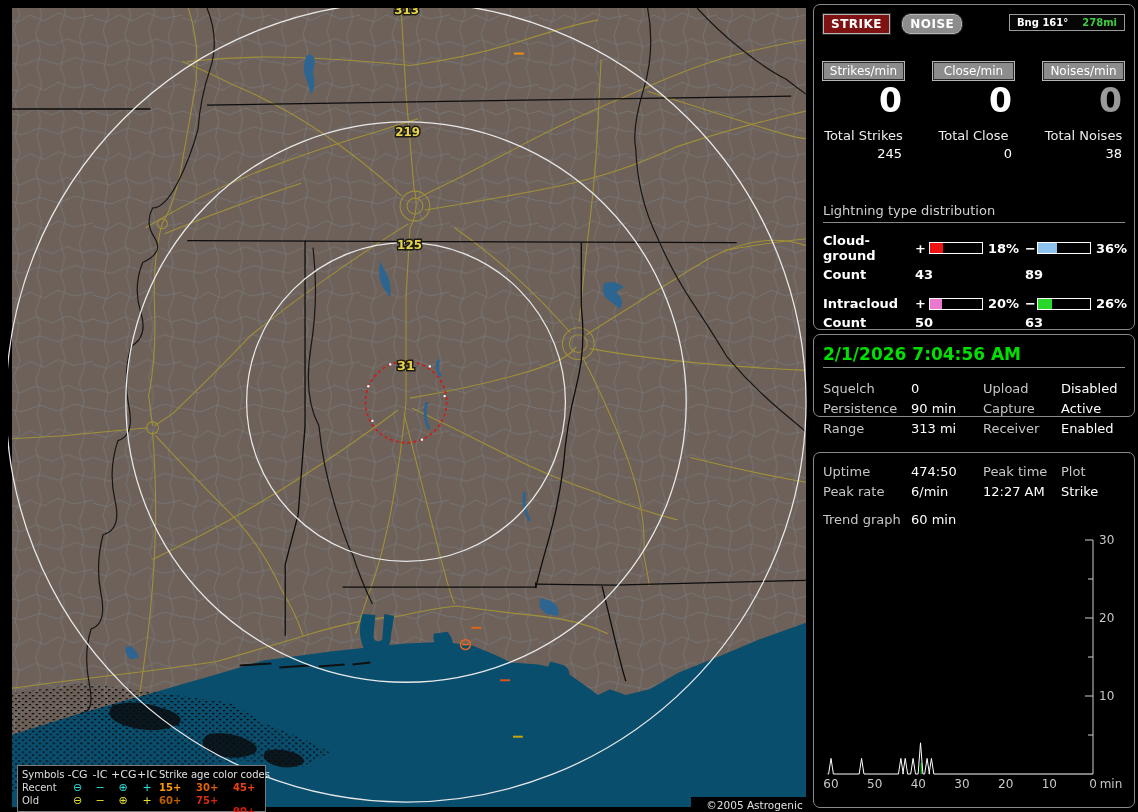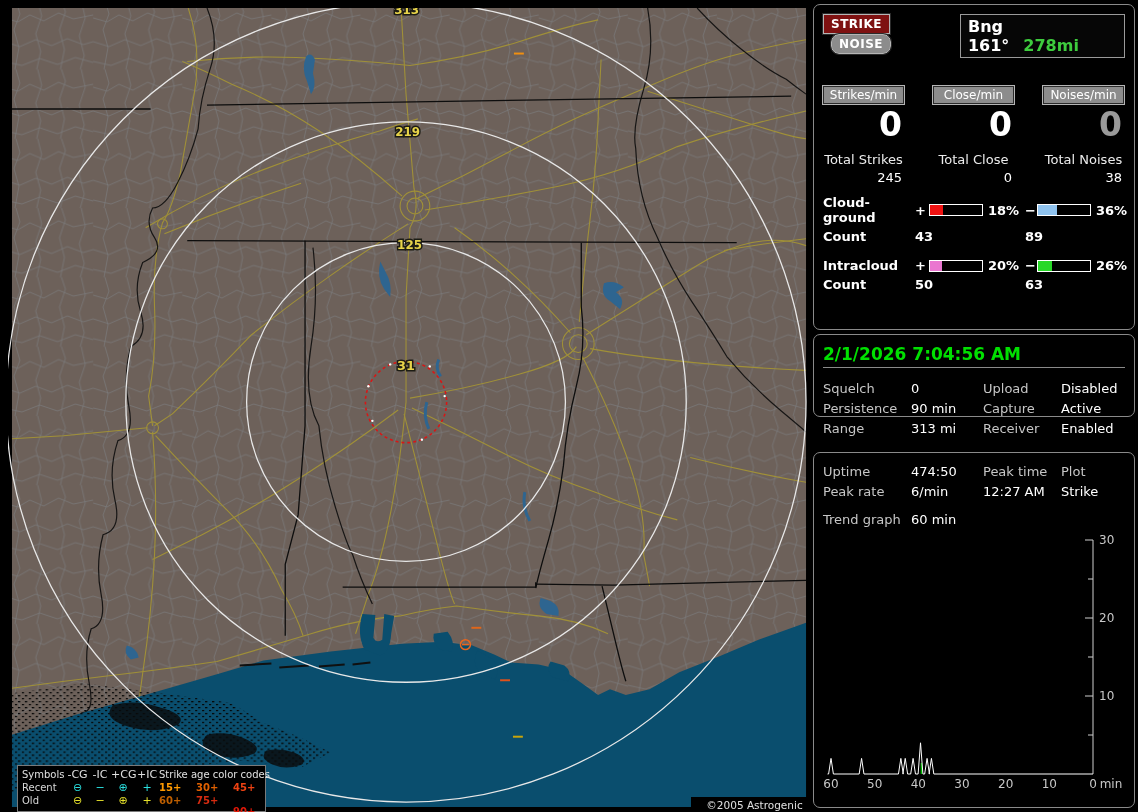--- a/index.html
+++ b/index.html
@@ -26,21 +26,21 @@
   .panel{position:absolute;left:813px;width:322px;background:#000;border:1px solid #8a8a8a;
          border-radius:7px;box-sizing:border-box;padding:9px;font-size:13px;}
   #panel-top{top:4px;height:326px;}
   #panel-mid{top:334px;height:83px;}
   #panel-bot{top:452px;height:356px;}
   .row-flex{display:flex;justify-content:space-between;align-items:flex-start;}
   .btn{display:inline-block;font-weight:bold;font-size:12px;letter-spacing:.5px;
        padding:2px 7px;border:1px solid #b5b5b5;outline:1px solid #2a2a2a;cursor:pointer;}
   .btn-strike{background:#7e1111;color:#fff;}
   .btn-noise{background:#8c8c8c;color:#fff;}
-  .bng-box{background:#060606;border:1px solid #9a9a9a;padding:2px 7px;font-weight:bold;font-size:16px;}
+  .bng-box{background:#060606;border:1px solid #9a9a9a;padding:2px 7px;font-weight:bold;font-size:10px;}
   .bng-val{color:#3ecc3e;margin-left:14px;}
   .stat-grid{display:grid;grid-template-columns:81px 81px 81px;column-gap:29px;margin-top:28px;}
   .rate-btn{display:block;background:#8c8c8c;color:#fff;font-size:12px;text-align:center;
             border:1px solid #2a2a2a;outline:1px solid #b5b5b5;padding:1px 0;cursor:pointer;}
   .rate-val{font-size:33px;font-weight:bold;text-align:right;padding-right:2px;line-height:1.1;margin-top:3px;}
   .dim{color:#9a9a9a;}
   .total-label{text-align:center;margin-top:9px;color:#ececec;}
   .total-val{text-align:right;padding-right:2px;margin-top:3px;}
   .dist-title{margin-top:42px;color:#d0d0d0;border-bottom:1px solid #8a8a8a;padding-bottom:4px;}
   .dist-row{display:grid;grid-template-columns:92px 14px 54px 42px 12px 54px 34px;
@@ -262,20 +262,21 @@
 
       <div class="total-label">Total Strikes</div>
       <div class="total-label">Total Close</div>
       <div class="total-label dim">Total Noises</div>
 
       <div class="total-val">245</div>
       <div class="total-val">0</div>
       <div class="total-val">38</div>
     </div>
 
+    <div class="dist-title">Lightning type distribution</div>
 
     <div class="dist-row">
       <span>Cloud-ground</span>
       <span class="sign">+</span>
       <span class="bar">
           <span class="fill" style="background-color: rgb(240, 18, 18); width: 25%;"></span>
         </span>
       <span class="pct">18%</span>
       <span class="sign">−</span>
       <span class="bar">

